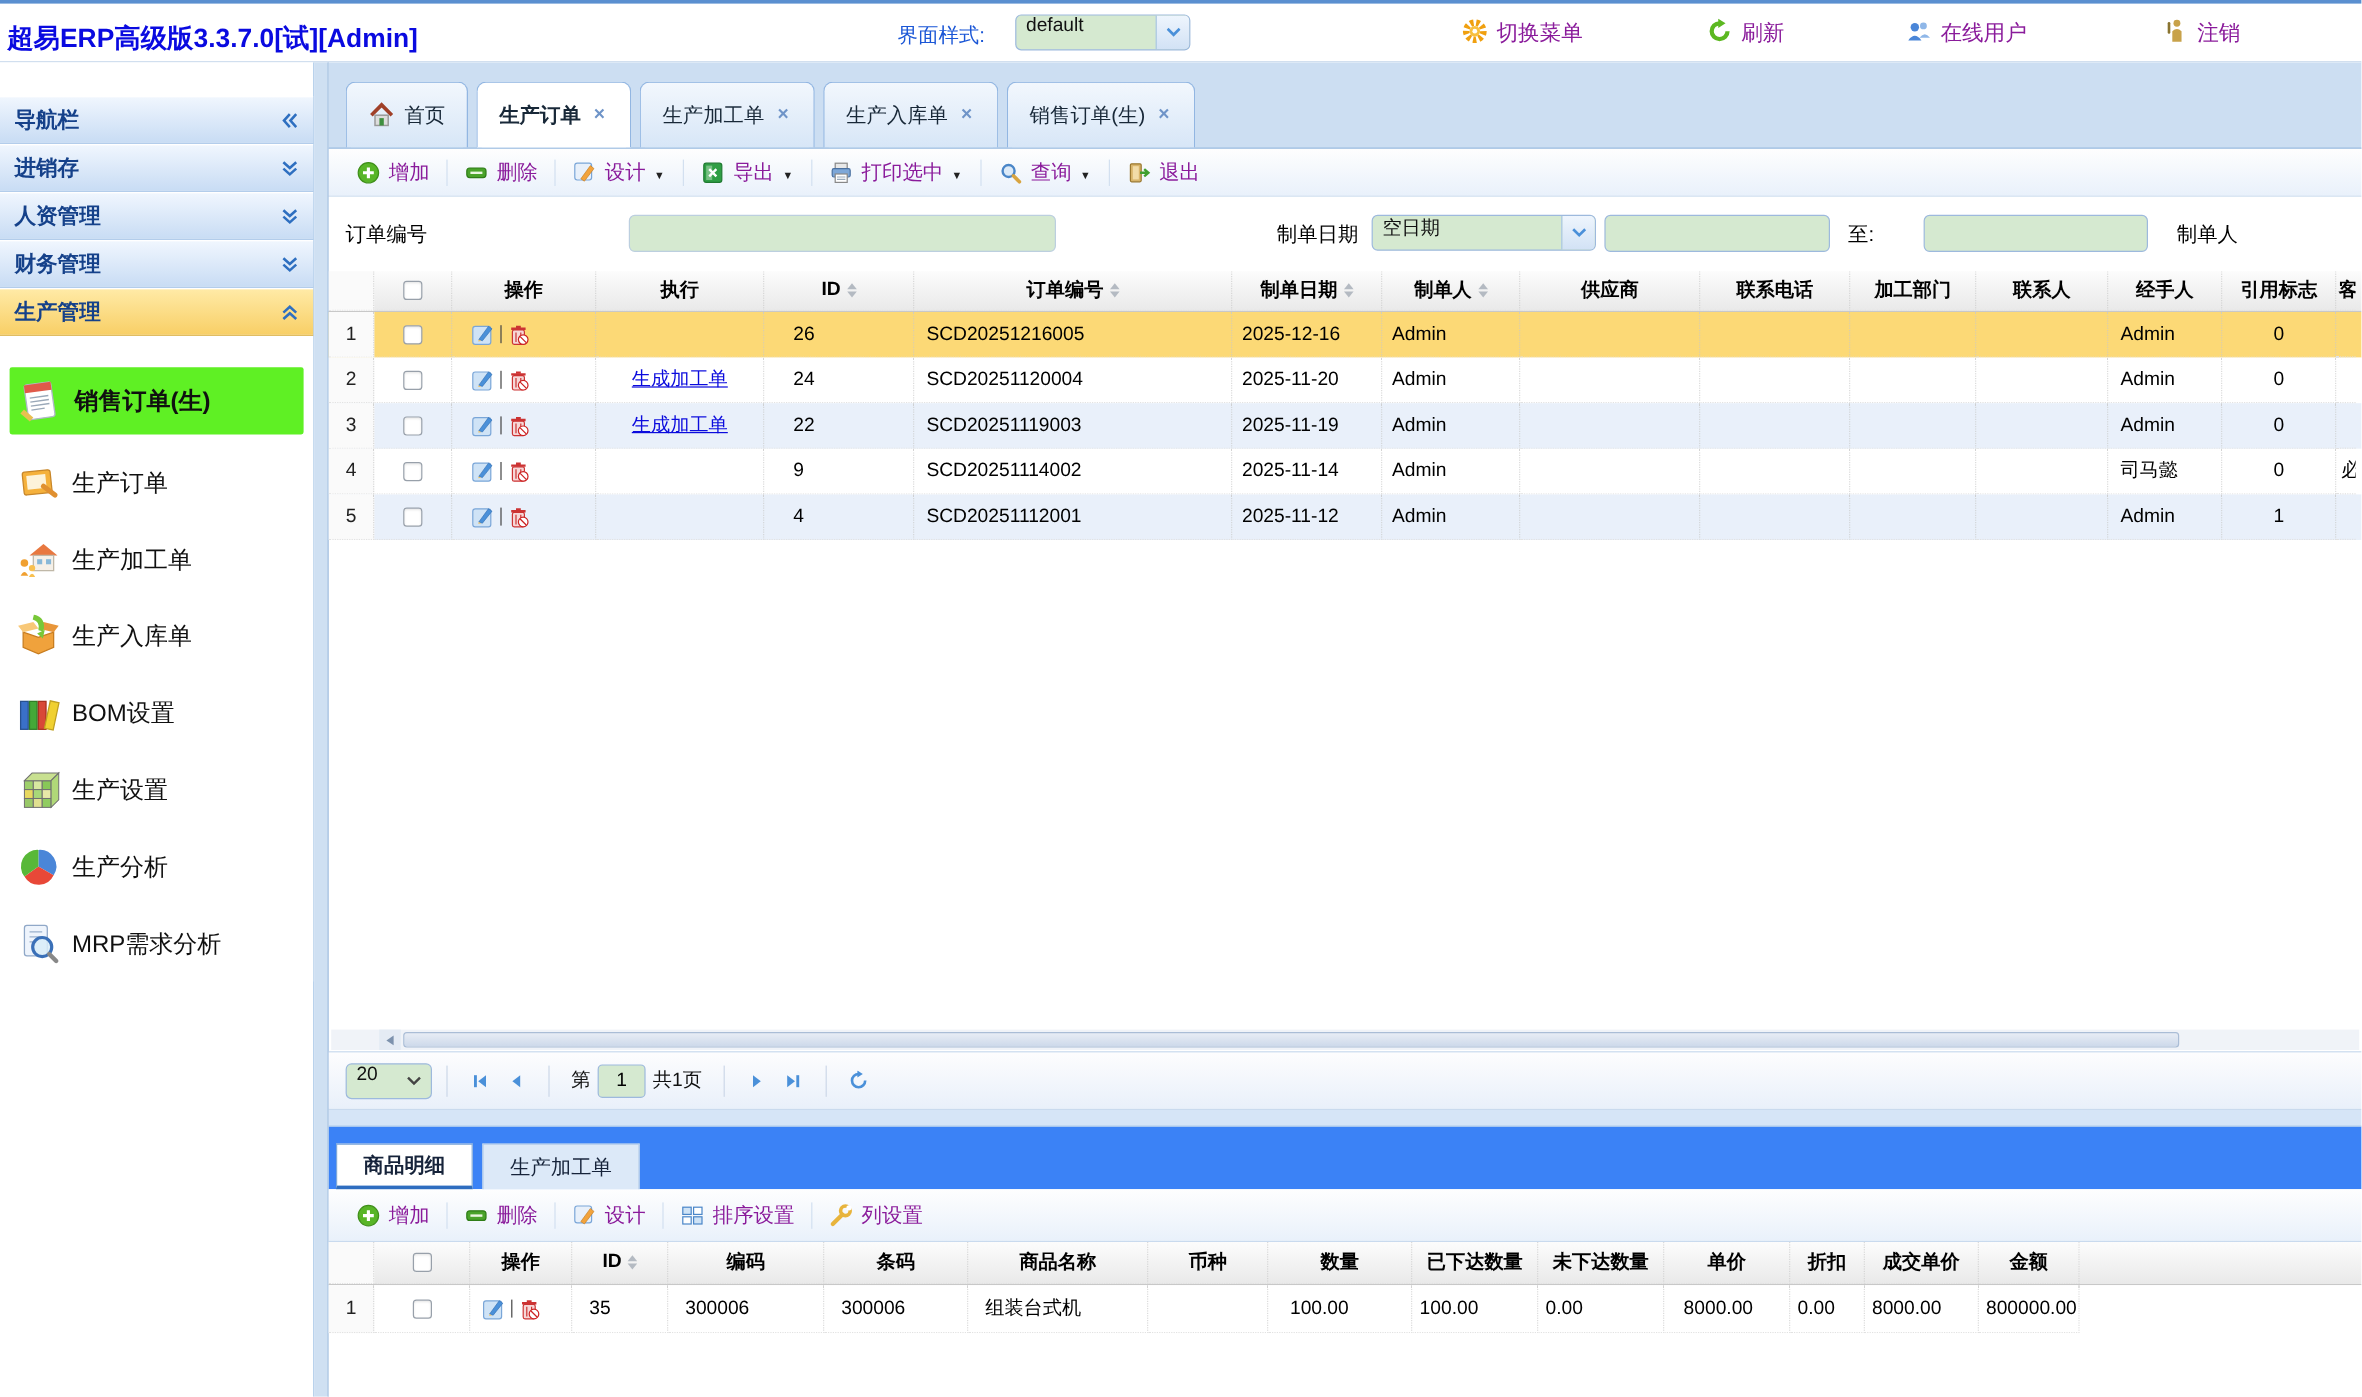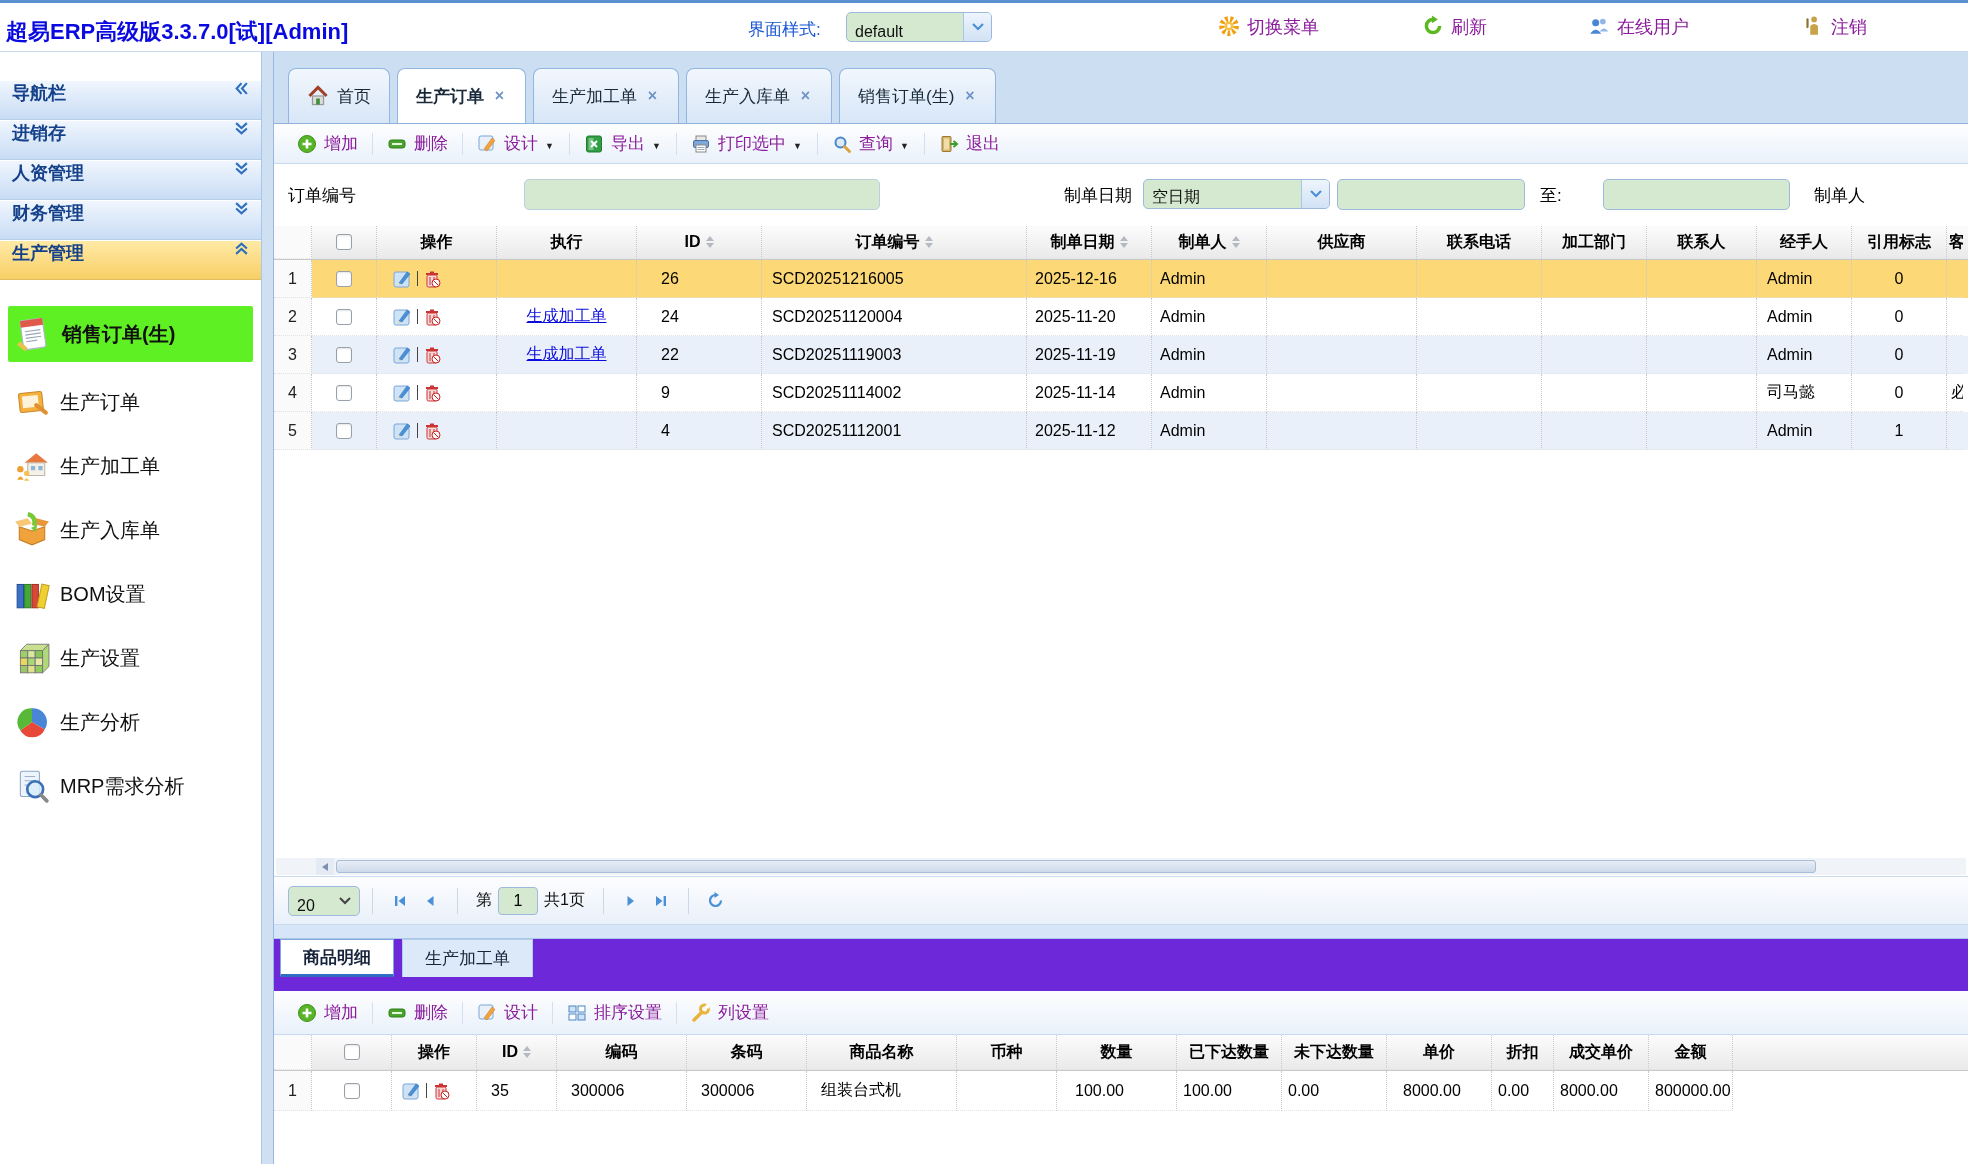--- a/index.html
+++ b/index.html
@@ -4,32 +4,32 @@
 <style>
 *{box-sizing:border-box;margin:0;padding:0}
 body{width:1968px;height:1164px;position:relative;overflow:hidden;background:#fff;
  font-family:"Liberation Sans","DejaVu Sans",sans-serif;color:#000}
 svg{display:block;flex:none}
 
 .topbar{position:absolute;top:0;left:0;width:1968px;height:52px;background:#fff;
  border-top:3px solid #5a8fd0;border-bottom:1px solid #c6d8ec}
 .app-title{position:absolute;left:6px;top:14px;font-size:22px;font-weight:bold;color:#0a0ae0}
 .style-label{position:absolute;left:748px;top:15px;font-size:17px;color:#1a56d6}
-.selectbox{display:flex;align-items:flex-end;height:30px;border:1px solid #9db9dd;border-radius:5px;
+.selectbox{display:flex;align-items:flex-start;height:30px;border:1px solid #9db9dd;border-radius:5px;
  background:#d5e9d0;overflow:hidden}
 .selectbox .sel-text{flex:1;padding-left:8px;font-size:16px;color:#111;white-space:nowrap}
 .selectbox .sel-btn{width:28px;height:100%;display:flex;align-items:center;justify-content:center;
  background:linear-gradient(#eef5fd,#d2e2f5);border-left:1px solid #aac6e6}
 .style-select{position:absolute;left:846px;top:9px;width:146px}
 .top-menu-item{position:absolute;top:12px;display:flex;align-items:flex-start;gap:7px;cursor:pointer}
 .top-menu-item span{font-size:18px;color:#8a1b9b}
 
 .sidebar{position:absolute;top:52px;left:0;width:262px;bottom:0;background:#fff;
  border-right:1px solid #a9c7e8;padding-top:28px}
-.acc-header{height:40px;display:flex;align-items:flex-start;padding:0 12px;
+.acc-header{height:40px;display:flex;align-items:center;padding:0 12px;
  background:linear-gradient(#f0f6fe,#c8dcf4);border-top:1px solid #fff;border-bottom:1px solid #b3cdeb;
  cursor:pointer}
 .acc-header span{flex:1;font-size:18px;font-weight:bold;color:#15418a}
 .acc-header.sel{background:linear-gradient(#ffeaa6,#f8cf66);border-bottom:1px solid #e0bd62}
 .chev{width:15px;height:15px}
 .chev.down{transform:rotate(-90deg)}
 .chev.up{transform:rotate(90deg)}
 .menu{background:#fff;padding-top:22px}
 .menu-item{height:64px;display:flex;align-items:center;padding-left:14px;cursor:pointer}
 .menu-item .lbl{font-size:20px;color:#101010;margin-left:10px;white-space:nowrap}
@@ -105,21 +105,21 @@
 .pager .psel{width:72px;height:30px;margin-left:14px}
 .psep{width:1px;height:26px;background:#ccd8e8;margin:0 12px}
 .pbtn{width:30px;height:30px;display:flex;align-items:center;justify-content:center;cursor:pointer}
 .ptext{font-size:16px;color:#111;margin:0 6px;white-space:nowrap}
 .pinput{width:40px;height:28px;background:#d5e9d0;border:1px solid #9db9dd;border-radius:4px;
  text-align:center;font-size:16px;font-family:inherit}
 
 .hsplit{position:absolute;top:873px;left:0;width:100%;height:14px;background:#d6e5f7;
  border-bottom:1px solid #a9c7e8;cursor:row-resize}
 .dpanel{position:absolute;top:887px;left:0;width:100%;bottom:0;background:#fff}
-.dtabs{height:52px;display:flex;align-items:flex-start;padding-left:6px;gap:8px;background:#6d28d9}
+.dtabs{height:52px;display:flex;align-items:flex-end;padding-left:6px;gap:8px;background:#3b82f6}
 .dtab{height:38px;display:flex;align-items:center;padding:0 22px;font-size:17px;cursor:pointer;
  background:#dce9f8;border:1px solid #b5cdea;border-bottom:none;color:#16233a}
 .dtab.active{background:#fff;border:1px solid #7fa8d9;border-bottom:3px solid #2e6dc0;font-weight:bold}
 
 .d1{width:38px}.d2{width:80px;justify-content:center}.d3{width:85px;padding-left:10px}
 .d4{width:80px;padding-left:14px}.d5{width:130px;padding-left:14px}.d6{width:120px;padding-left:14px}
 .d7{width:150px;padding-left:14px}.d8{width:100px}.d9{width:120px;padding-left:18px}
 .d10{width:105px;padding-left:6px}.d11{width:105px;padding-left:6px}.d12{width:105px;padding-left:16px}
 .d13{width:62px;padding-left:6px}.d14{width:95px;padding-left:6px}.d15{width:84px;padding-left:6px}
 .ghead .d3,.ghead .d4,.ghead .d5,.ghead .d6,.ghead .d7,.ghead .d9,.ghead .d10,

